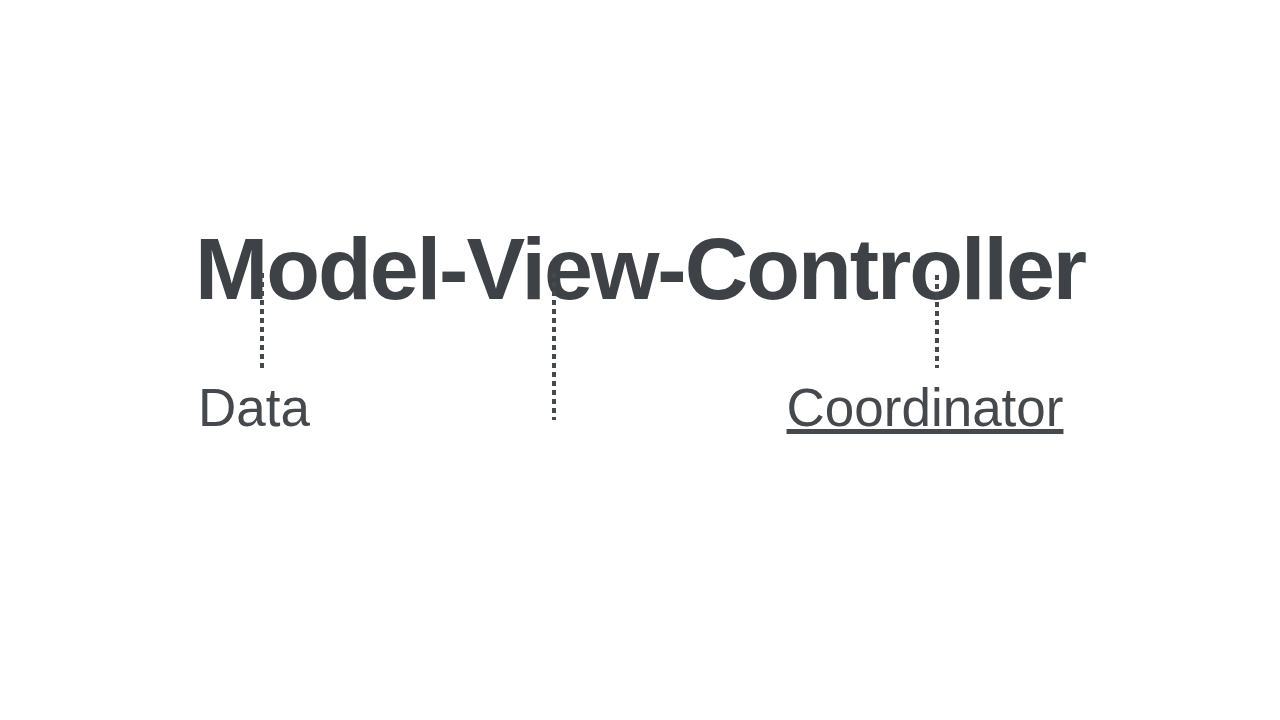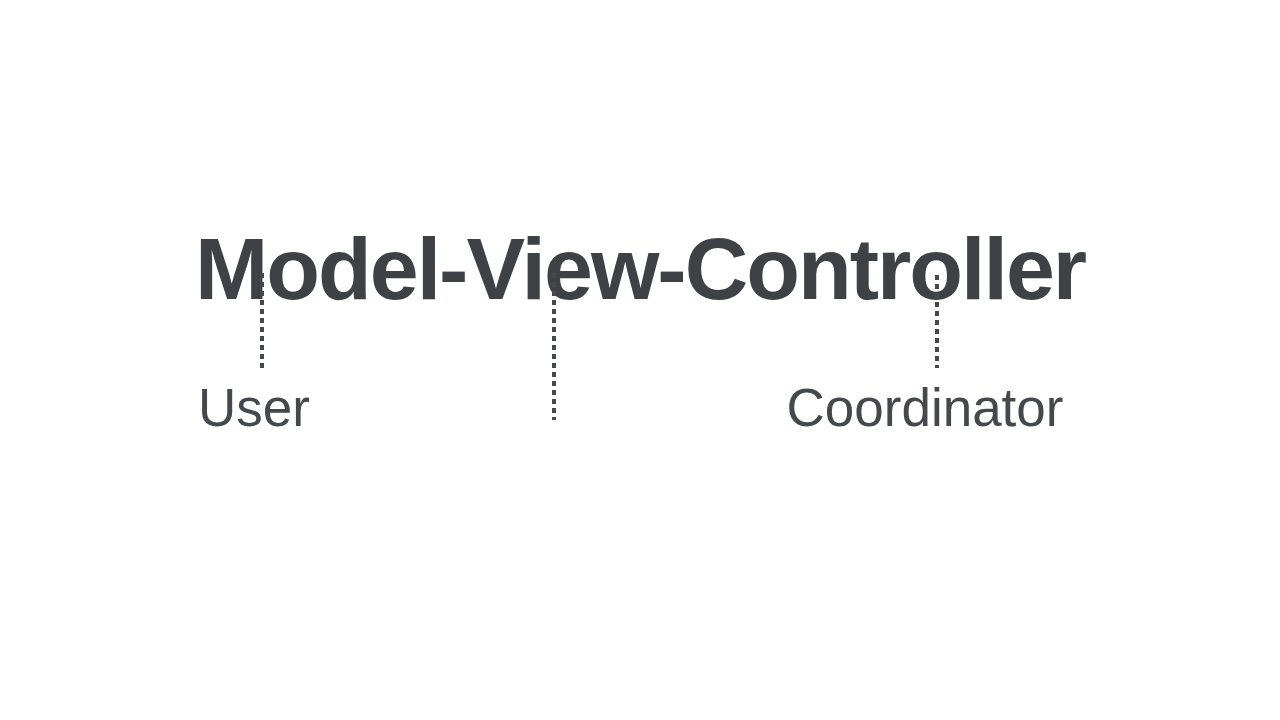--- a/index.html
+++ b/index.html
@@ -47,33 +47,33 @@
     position: absolute;
     transform: translateX(-50%);
     font-size: 53px;
     line-height: 1;
     font-weight: 400;
     color: var(--label-ink, #45484d);
     white-space: nowrap;
   }
   .node-label.l-model      { left: 254px; top: 381px; }
   .node-label.l-view       { left: 550px; top: 432px; }
-  .node-label.l-controller { left: 925px; top: 381px; }
+  .node-label.l-controller { left: 925px; top: 381px; text-decoration: underline; }
 </style>
 </head>
 <body>
 
 <div class="stage">
 
   <h1 class="diagram-title">Model-View-Controller</h1>
 
   <div class="connector c-model"></div>
 
   <div class="connector c-view"></div>
 
   <div class="connector c-controller"></div>
 
-  <div class="node-label l-model">User</div>
+  <div class="node-label l-model">Data</div>
 
 
   <div class="node-label l-controller">Coordinator</div>
 
 </div>
 
 </body></html>

